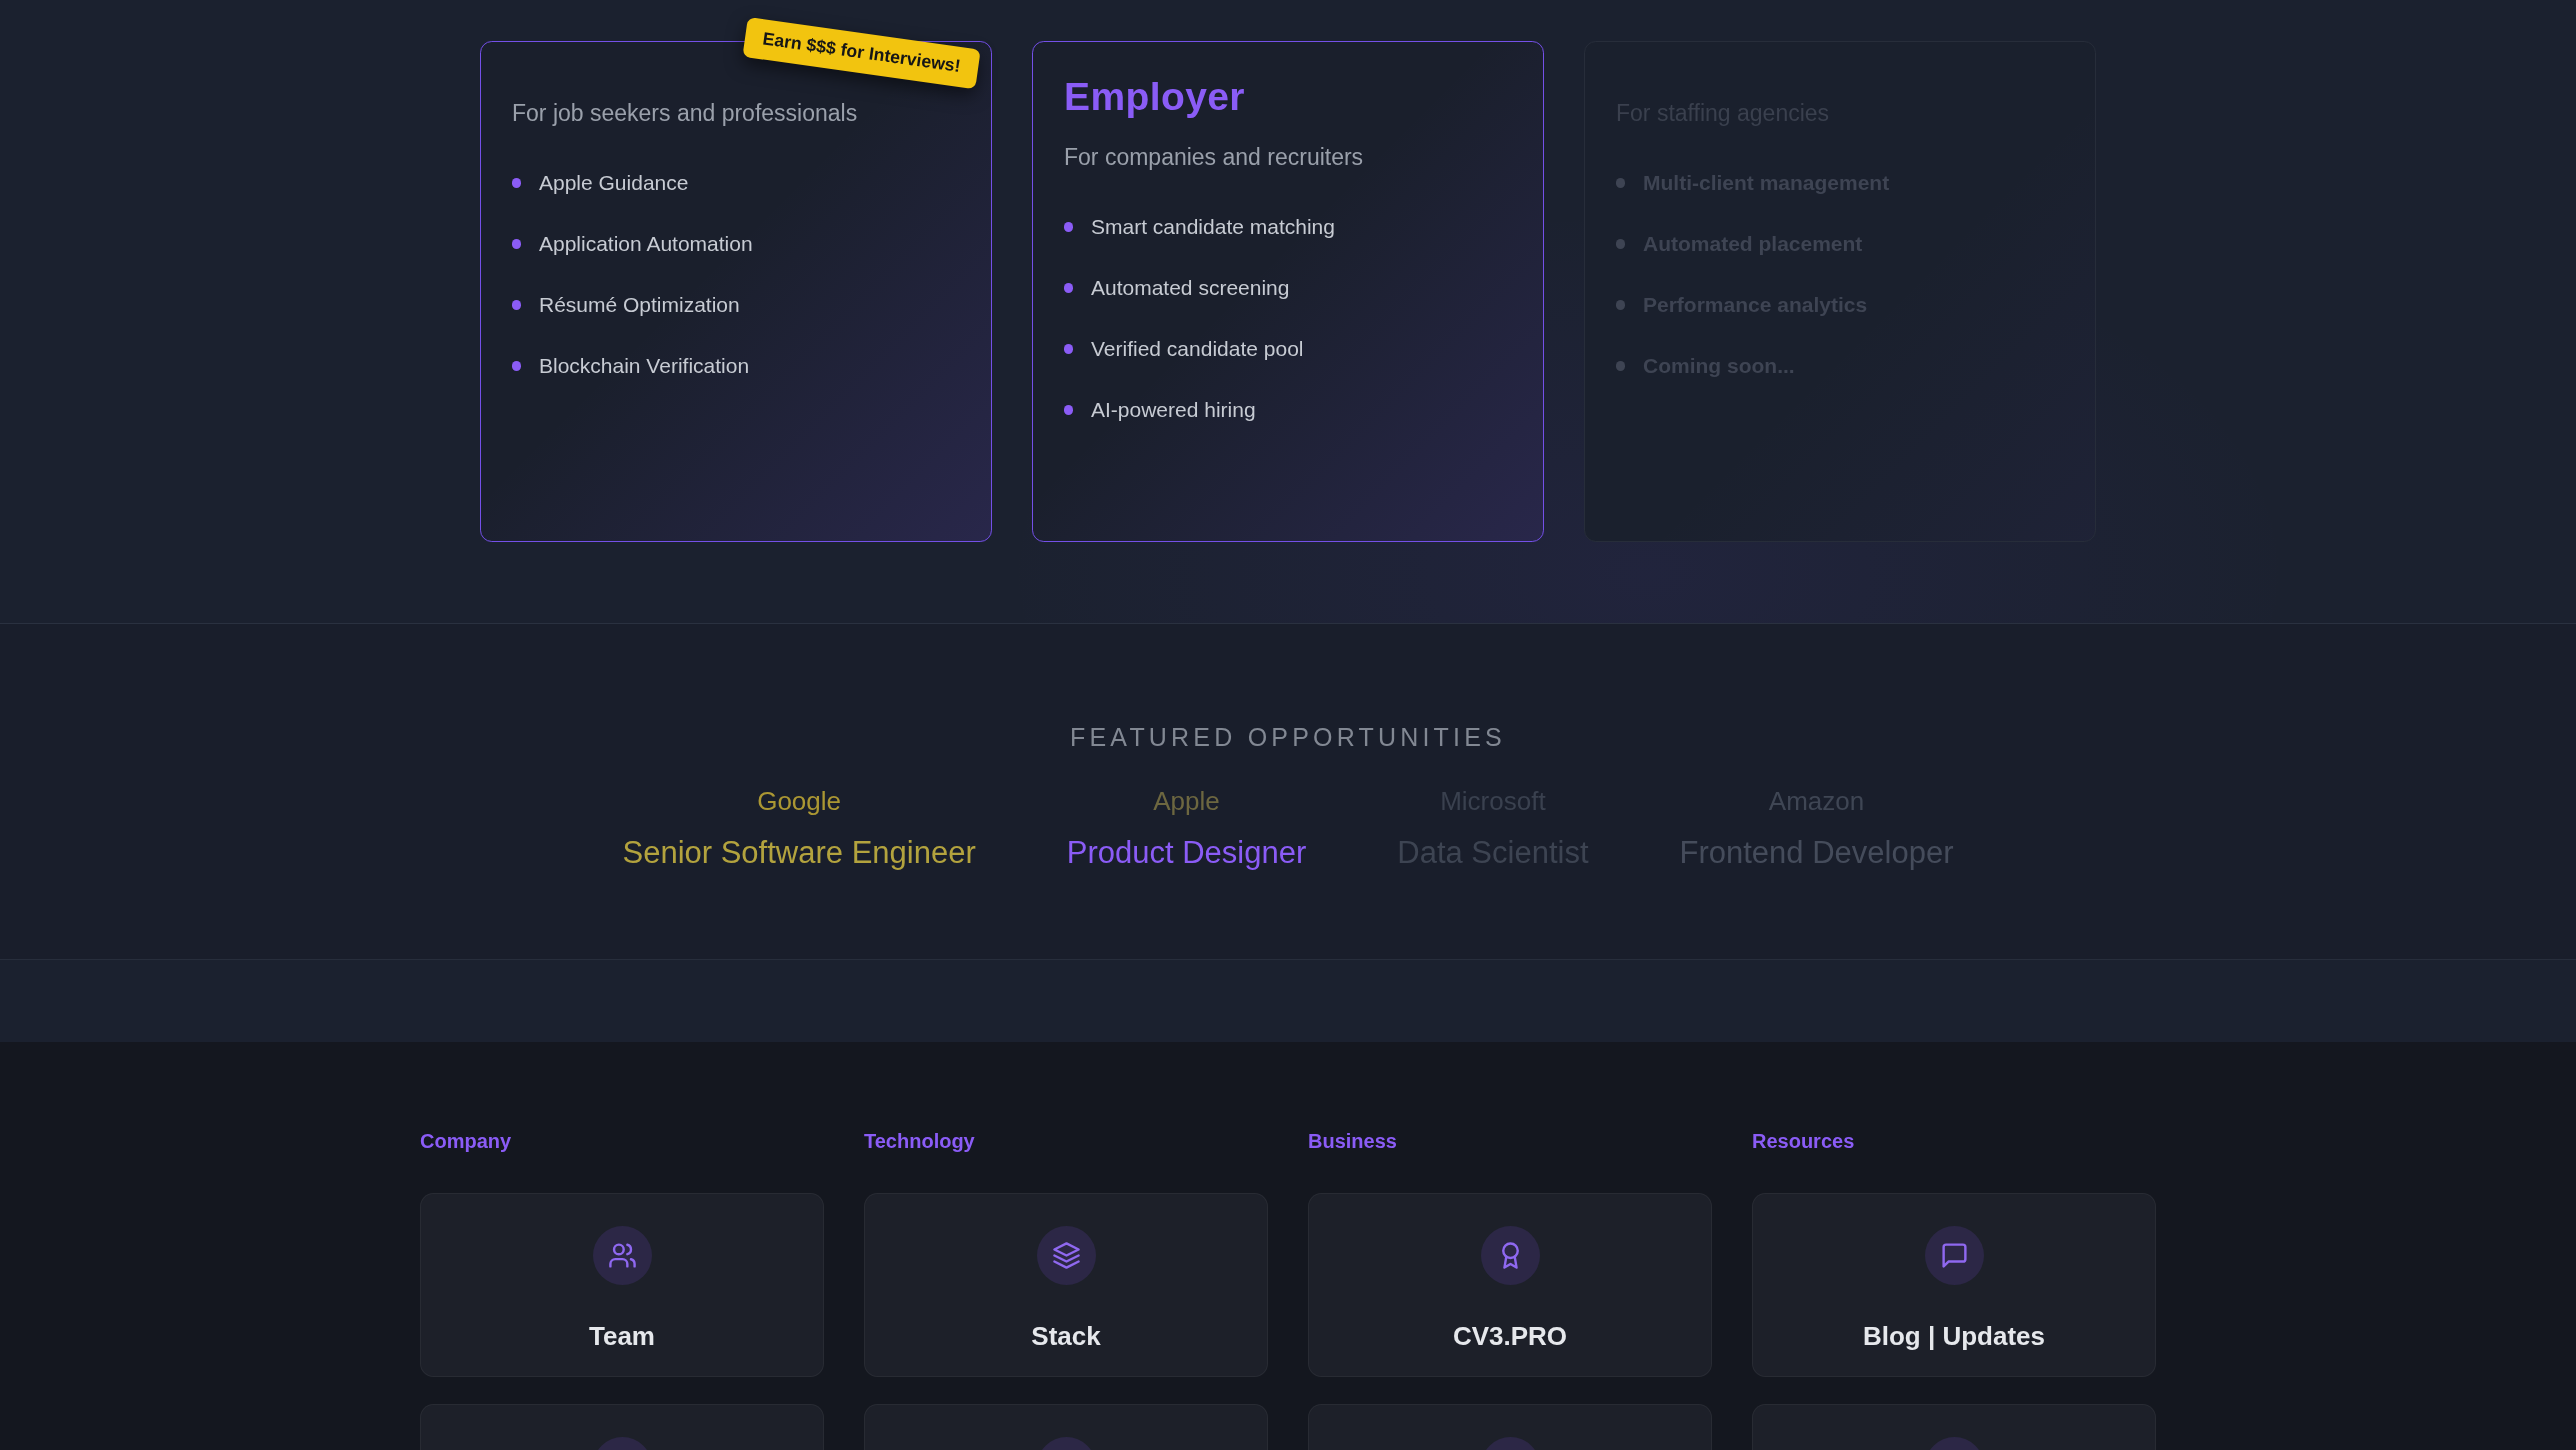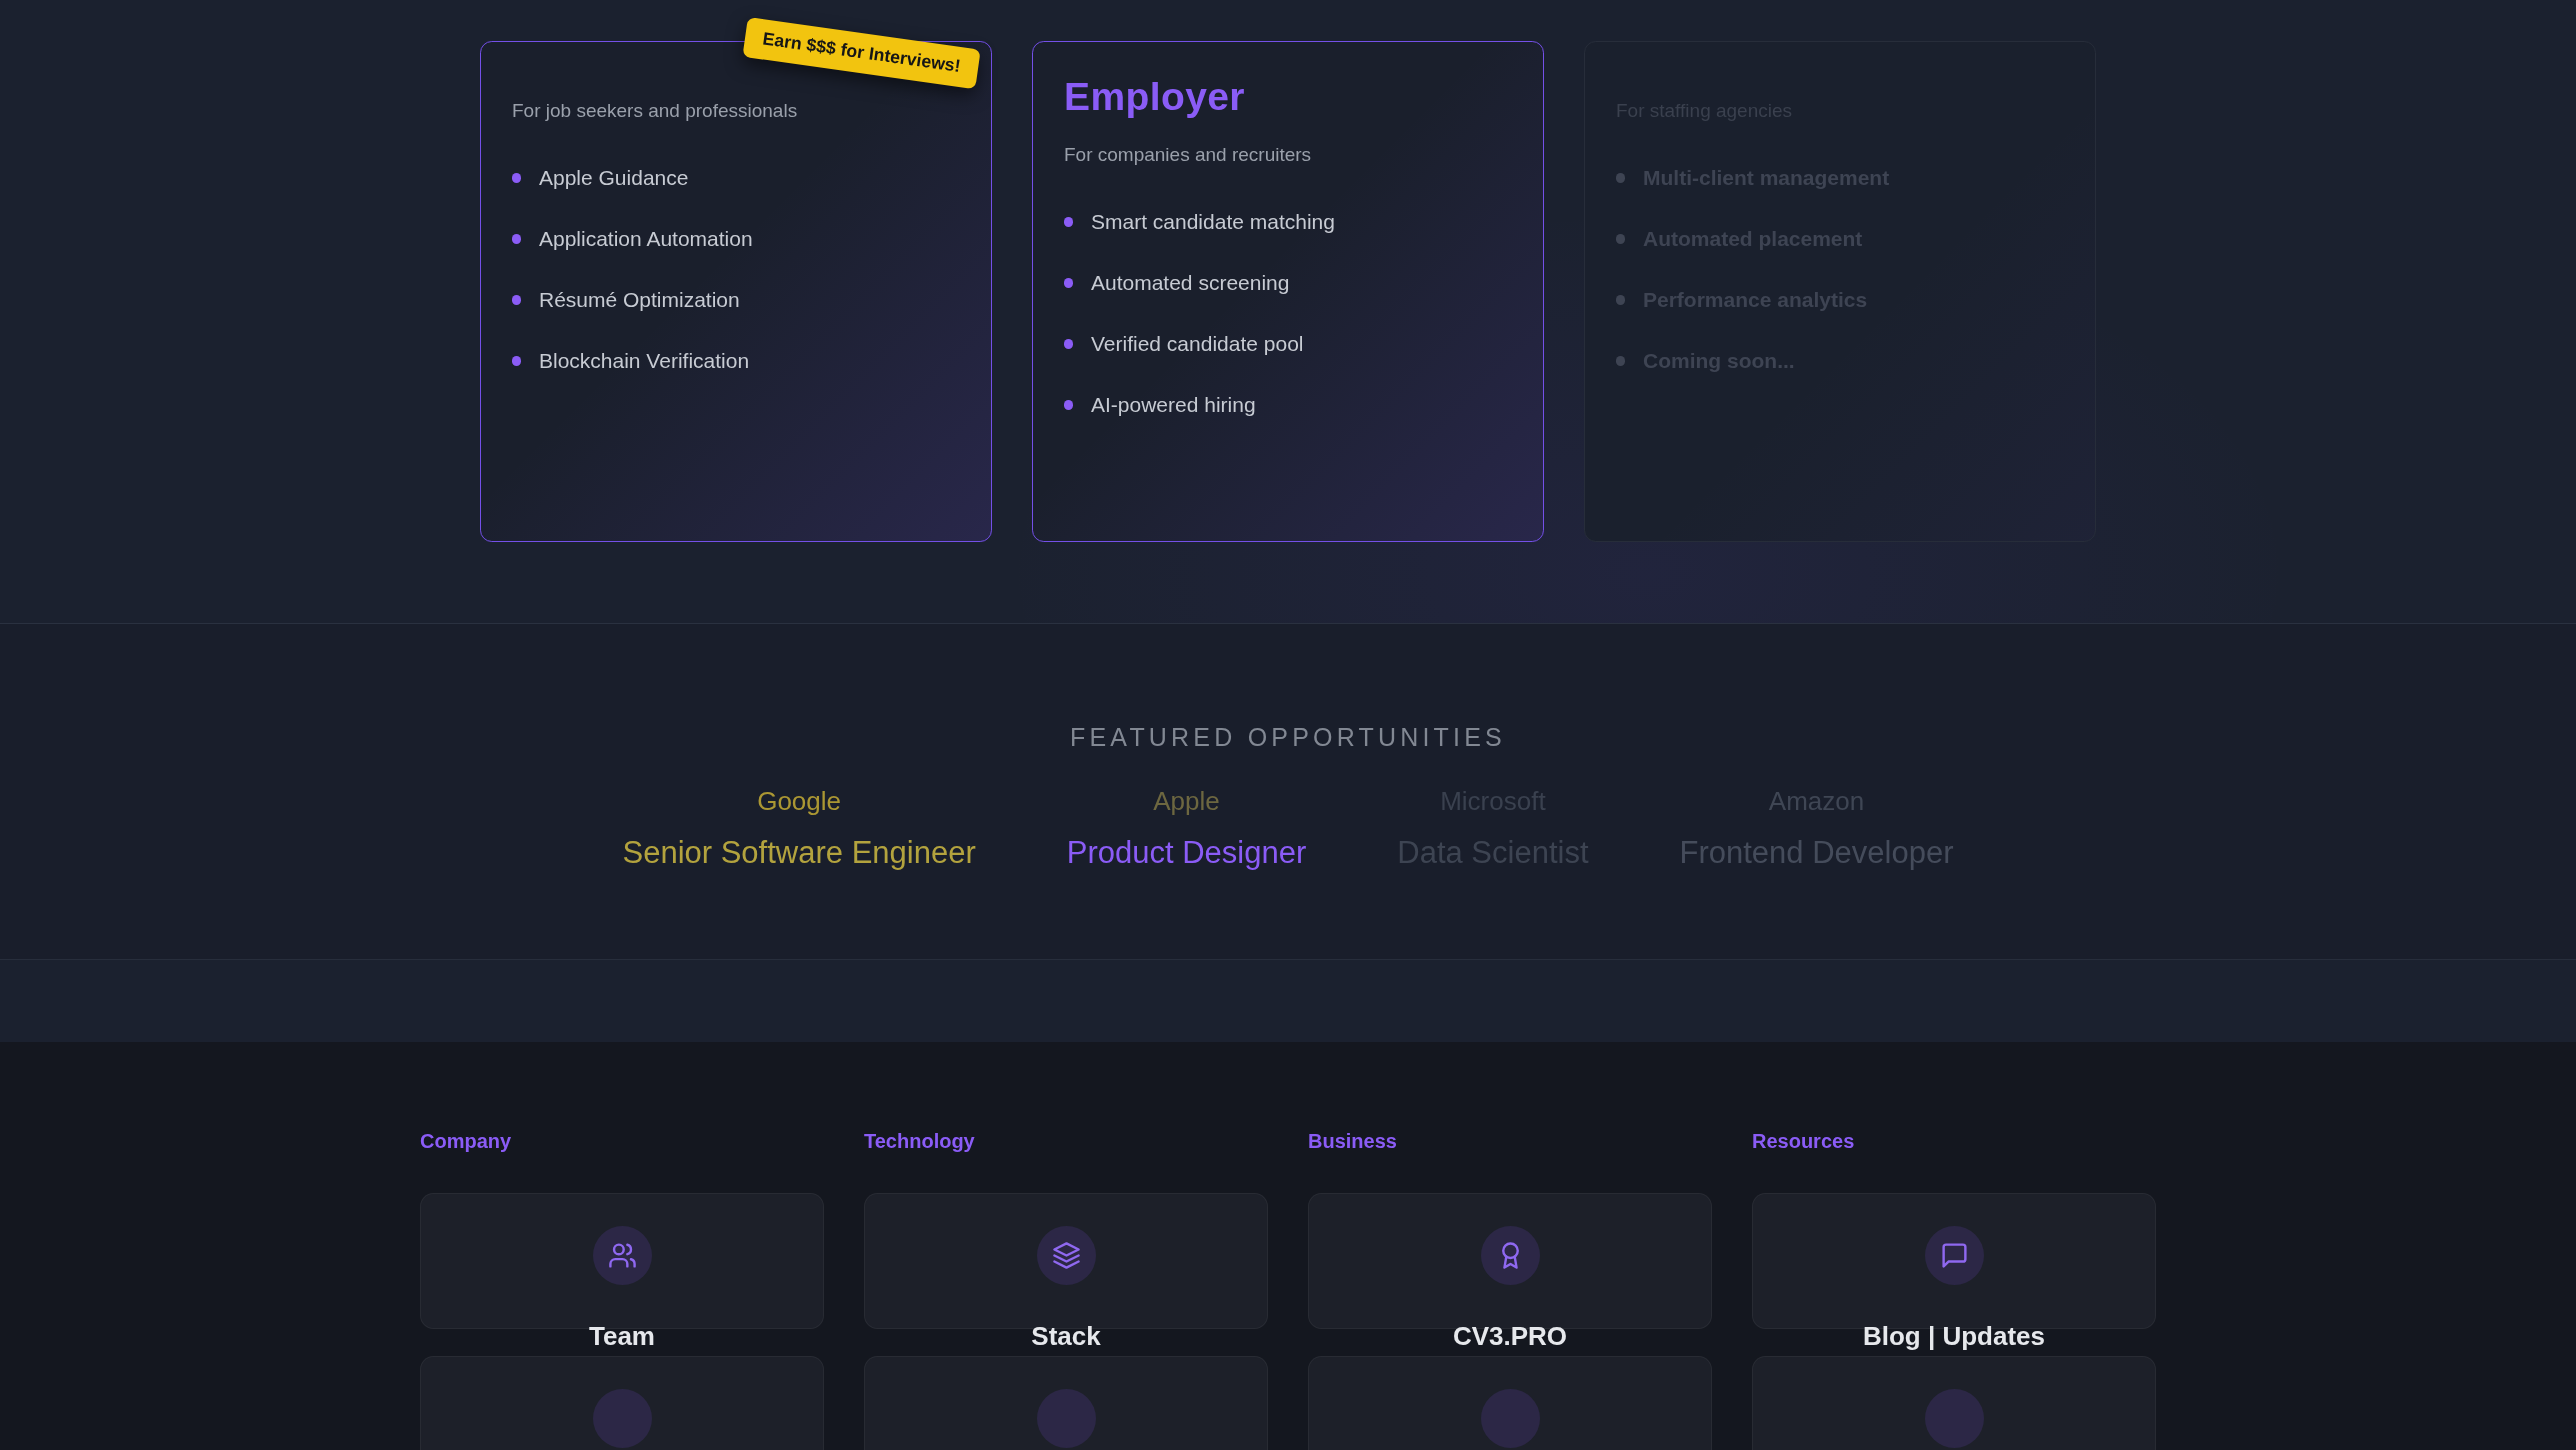--- a/index.html
+++ b/index.html
@@ -23,21 +23,21 @@
   .cards-row { display:flex; justify-content:center; gap:40px; padding-top:41px; }
   .pcard {
     width:512px; height:501px; box-sizing:border-box;
     border:1.3px solid #7450e8; border-radius:11.8px;
     padding:33px 31px;
     background:
       linear-gradient(135deg, rgba(0,0,0,0) 45%, rgba(116,80,232,0.16) 100%),
       #1a1f2c;
   }
   .pcard-title { margin:0; font-size:39px; font-weight:bold; color:#8a5cf6; letter-spacing:0.4px; }
-  .pcard-sub { margin:25px 0 0; font-size:19px; color:#9aa0ab; }
+  .pcard-sub { margin:25px 0 0; font-size:23px; color:#9aa0ab; }
   .pcard-feats { list-style:none; margin:44px 0 0; padding:0; }
   .feat { display:flex; align-items:center; gap:17.7px; margin-bottom:37px; font-size:21px; color:#c7cbd3; }
   .dot { width:9.3px; height:9.3px; border-radius:50%; background:#8b5cf6; flex:none; }
 
   .pcard.disabled {
     border-color:#272d3a;
     background: linear-gradient(135deg, rgba(0,0,0,0) 55%, rgba(116,80,232,0.05) 100%), #1a202d;
   }
   .pcard.disabled .pcard-title { color:#475065; }
   .pcard.disabled .pcard-sub  { color:#3a404e; }
@@ -75,21 +75,21 @@
   .job-title { font-size:31px; margin-top:17.7px; white-space:nowrap; }
 
   .gap-band { height:82px; background:#1b212f; }
 
   
   .footer { background:#14171f; padding-top:88px; height:407px; }
   .footer-cols { display:flex; justify-content:center; gap:40px; }
   .fcol { width:404px; }
   .fcol-heading { margin:0 0 40px; font-size:20px; font-weight:bold; color:#8b5cf6; }
   .fcard {
-    height:136px; box-sizing:border-box;
+    height:184px; box-sizing:border-box;
     background:#1d2029;
     border:0.8px solid rgba(255,255,255,0.05);
     border-radius:13.5px;
     display:flex; flex-direction:column; align-items:center;
   }
   .fcard-partial { margin-top:27px; }
   .ficon-circle {
     margin-top:32px; width:59px; height:59px; border-radius:50%;
     background:#2c2746; color:#8f68f0;
     display:flex; align-items:center; justify-content:center;

